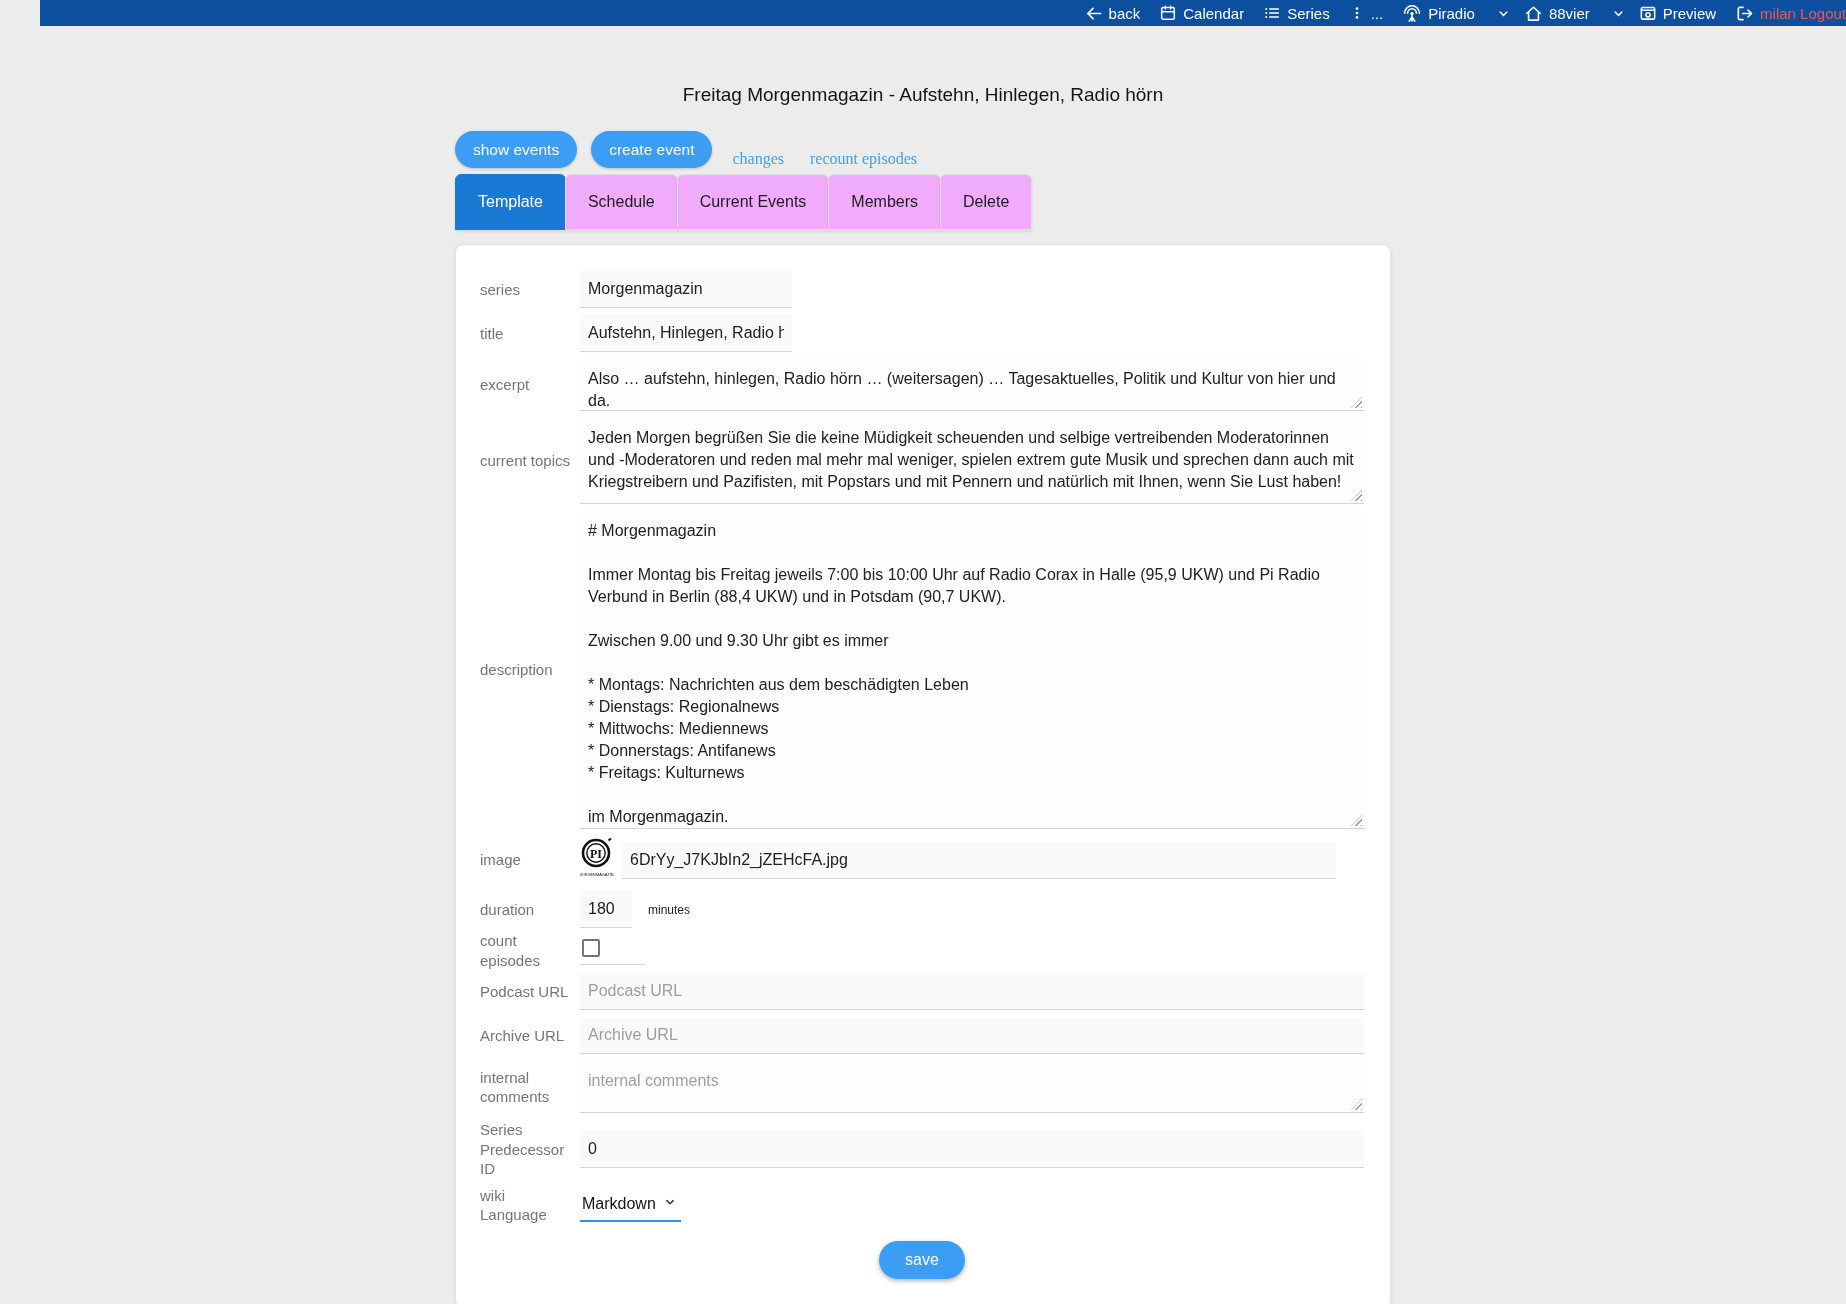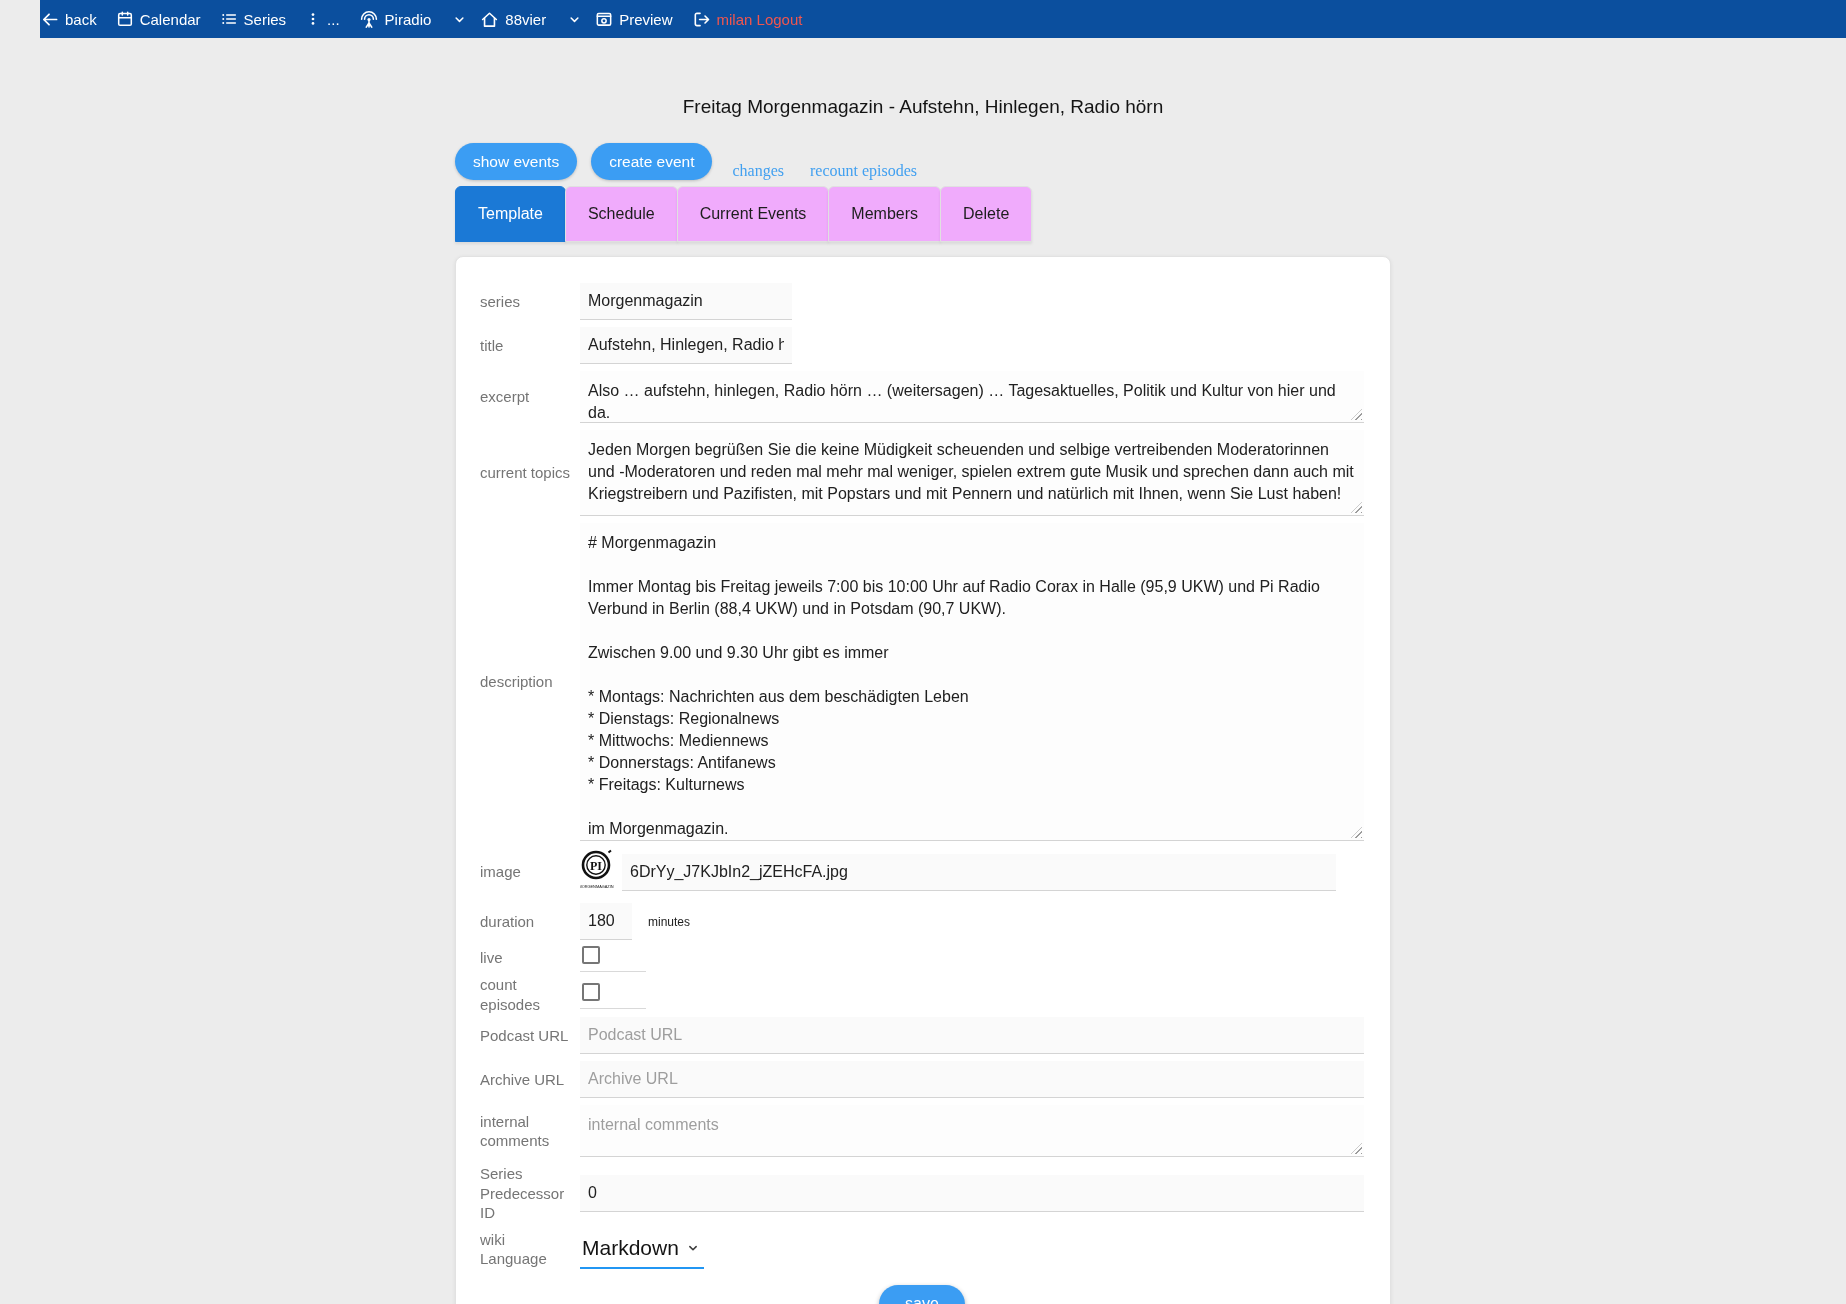--- a/index.html
+++ b/index.html
@@ -5,25 +5,25 @@
   * { box-sizing: border-box; margin: 0; padding: 0; }
   html,body { width: 1846px; height: 1304px; }
   body {
     font-family: "Liberation Sans", sans-serif;
     background: #ececec;
     color: #212121;
     overflow: hidden;
   }
   
   .navbar {
-    height: 38px;
+    height: 26px;
     background: #0b4f9e;
     display: flex;
     align-items: center;
-    justify-content: flex-start;
+    justify-content: flex-end;
     margin-left: 40px;
   }
   .nav-inner {
     display: flex;
     align-items: center;
     gap: 19px;
     color: #fff;
     font-size: 15px;
   }
   .nav-item {
@@ -168,21 +168,21 @@
     border: 2px solid #767676;
     border-radius: 2px;
     background: #fff;
     cursor: pointer;
   }
   .row-tight { margin-bottom: 3px; }
   .select-box {
     display: inline-flex;
     align-items: center;
     gap: 7px;
-    font-size: 21px;
+    font-size: 16px;
     color: #141414;
     padding: 6px 4px 7px 2px;
     border-bottom: 2px solid #2196f3;
     cursor: pointer;
   }
   .save-row { display: flex; justify-content: center; margin-top: 16px; }
   .save-btn {
     border: none;
     background: #3b9df3;
     color: #fff;
@@ -386,28 +386,20 @@
       </div>
     </div>
 
     <div class="frow row-tight">
       <div class="flabel">duration</div>
       <div class="ffield">
         <input class="text w-tiny" type="text" value="180" style=""><span class="unit">minutes</span>
       </div>
     </div>
 
-    <div class="frow row-tight">
-      <div class="flabel">live</div>
-      <div class="ffield">
-        <div class="cb-cell">
-          <div class="checkbox"></div>
-        </div>
-      </div>
-    </div>
 
     <div class="frow row-tight">
       <div class="flabel narrow">count episodes</div>
       <div class="ffield">
         <div class="cb-cell">
           <div class="checkbox"></div>
         </div>
       </div>
     </div>
 

